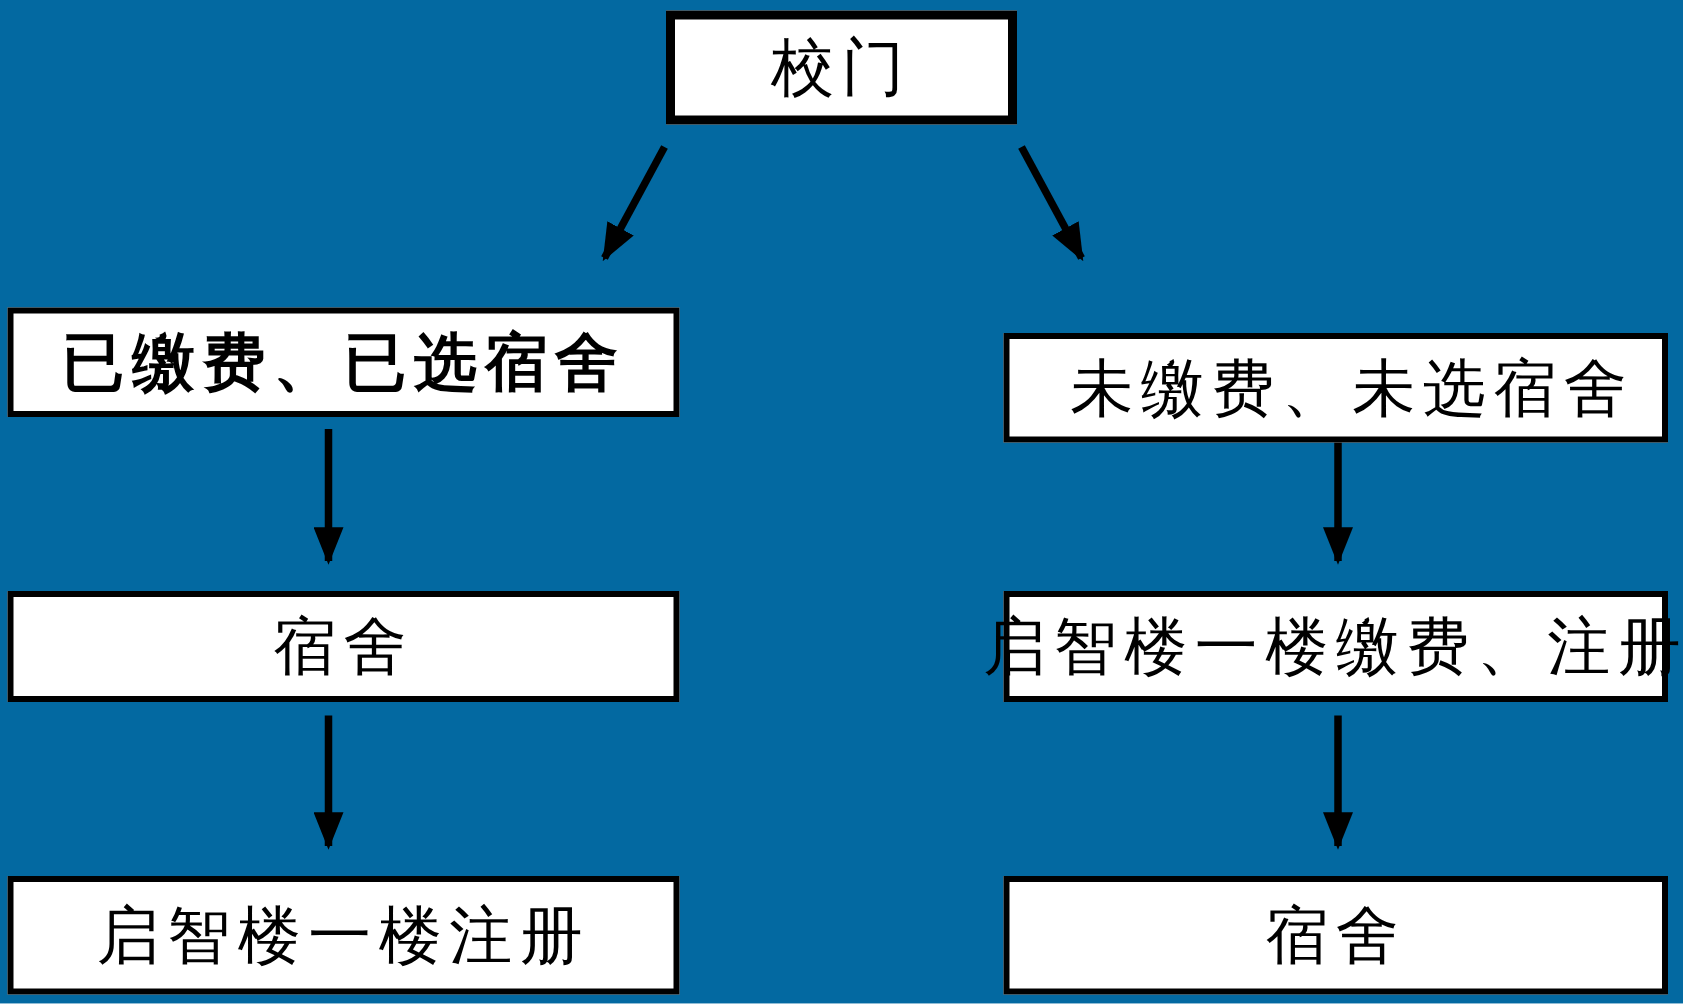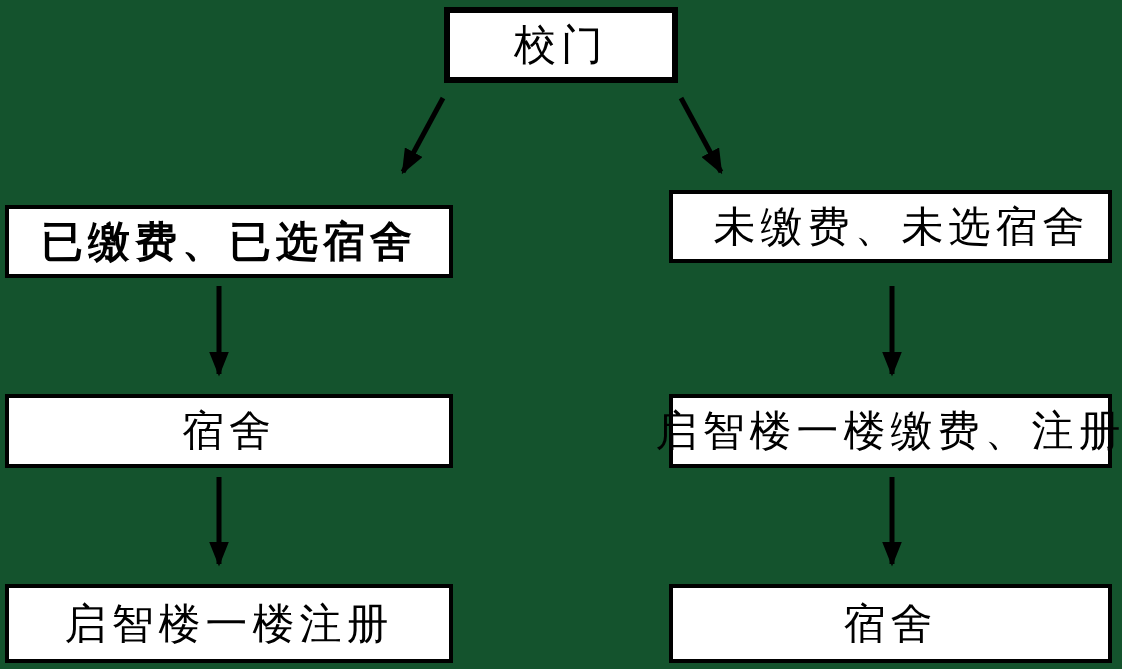--- a/index.html
+++ b/index.html
@@ -5,41 +5,41 @@
   html, body {
     margin: 0;
     padding: 0;
     background: #ffffff;
     font-family: "DejaVu Sans", sans-serif;
   }
   .canvas {
     position: relative;
     width: 1122px;
     height: 669px;
-    background: #14532d;
+    background: #0369a1;
     overflow: hidden;
   }
   .node {
     position: absolute;
     box-sizing: border-box;
     border: 4px solid #000000;
     background: #ffffff;
     color: #000000;
     display: flex;
     align-items: center;
     justify-content: center;
     font-size: 42px;
     letter-spacing: 5px;
     line-height: 1;
     white-space: nowrap;
     text-align: center;
   }
   .node-gate        { left: 444px; top: 7px;   width: 234px; height: 76px; border-width: 6px; }
   .node-paid        { left: 5px;   top: 205px; width: 448px; height: 73px; font-weight: bold; }
-  .node-unpaid      { left: 669px; top: 190px; width: 443px; height: 73px; padding-left: 22px; }
+  .node-unpaid      { left: 669px; top: 222px; width: 443px; height: 73px; padding-left: 22px; }
   .node-dorm-left   { left: 5px;   top: 394px; width: 448px; height: 74px; }
   .node-payreg      { left: 669px; top: 394px; width: 443px; height: 74px; }
   .node-register    { left: 5px;   top: 584px; width: 448px; height: 79px; }
   .node-dorm-right  { left: 669px; top: 584px; width: 443px; height: 79px; }
   .edges-layer {
     position: absolute;
     left: 0;
     top: 0;
     width: 1122px;
     height: 669px;

